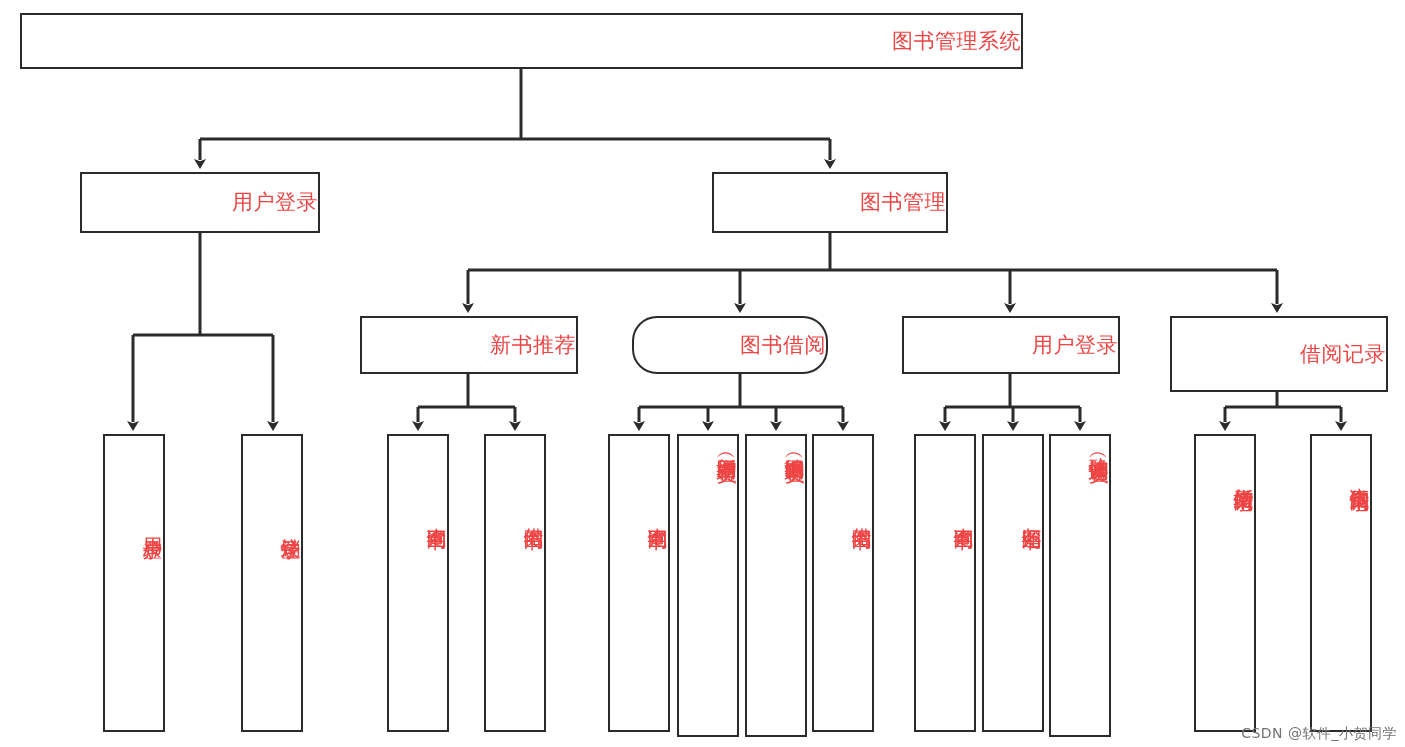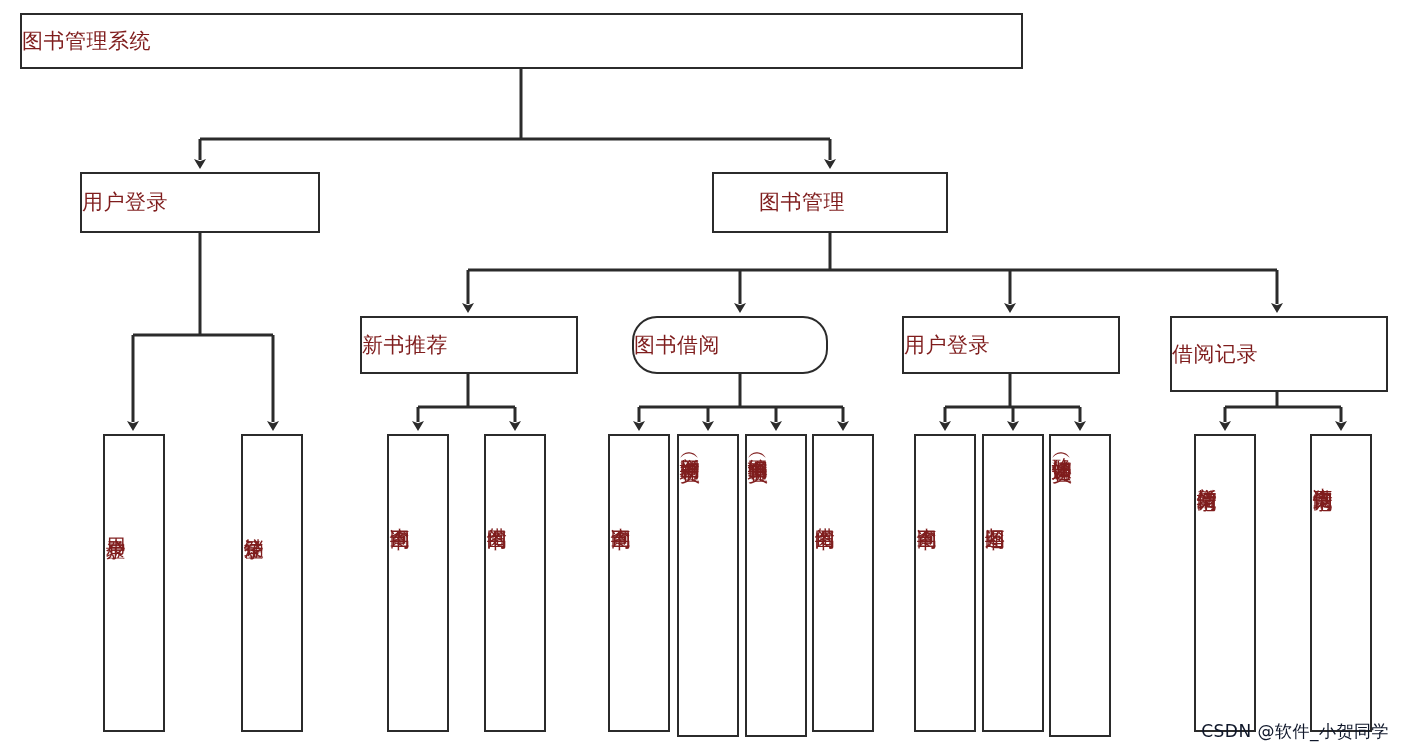--- a/index.html
+++ b/index.html
@@ -26,22 +26,22 @@
     height: 747px;
     pointer-events: none;
   }
   .node {
     position: absolute;
     box-sizing: border-box;
     border: 2.5px solid #2b2b2b;
     background: #ffffff;
     display: flex;
     align-items: center;
-    justify-content: flex-start;
-    color: #7f1d1d;
+    justify-content: flex-end;
+    color: #ef4444;
   }
   .node .label {
     display: block;
     text-align: center;
     line-height: 1.18;
     letter-spacing: 0.5px;
   }
   .node.horiz .label {
     font-size: 21px;
     white-space: nowrap;
@@ -53,24 +53,24 @@
   .node.vert .label {
     writing-mode: vertical-rl;
     text-orientation: upright;
     font-size: 20px;
     line-height: 1.06;
     letter-spacing: 1px;
     white-space: nowrap;
   }
   #watermark {
     position: absolute;
-    right: 16px;
+    right: 8px;
     bottom: 4px;
-    font-size: 17px;
-    color: #0f172a;
+    font-size: 14px;
+    color: #737373;
     letter-spacing: 0.5px;
     white-space: nowrap;
   }
 </style>
 </head>
 <body>
 
 <div id="canvas">
 
   <svg id="edges" viewBox="0 0 1405 747" xmlns="http://www.w3.org/2000/svg">

